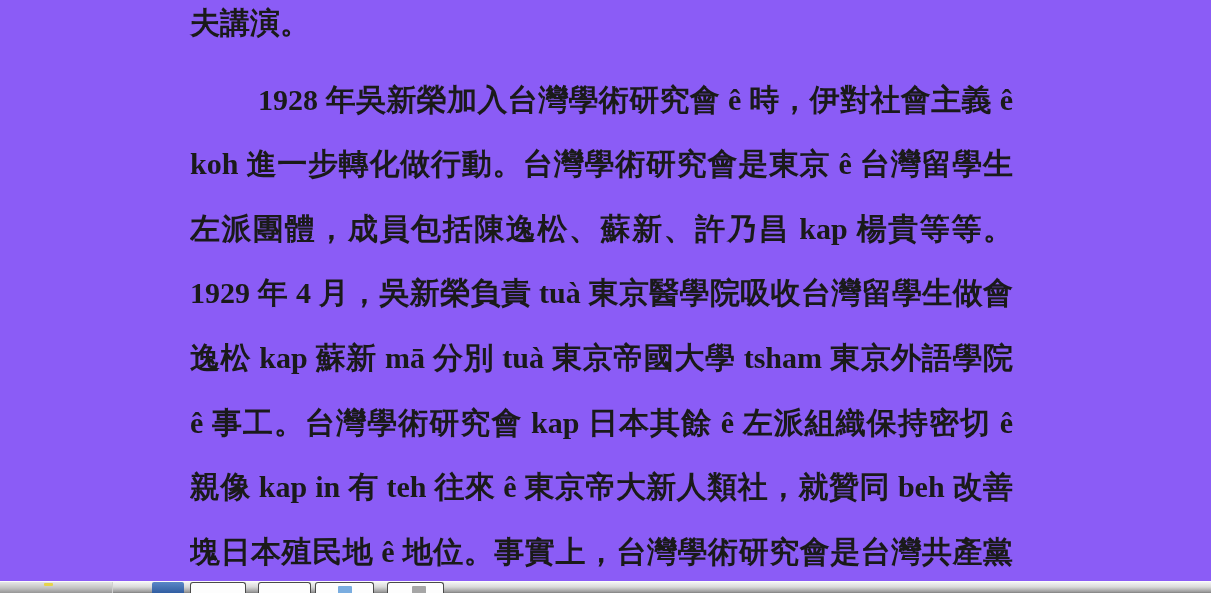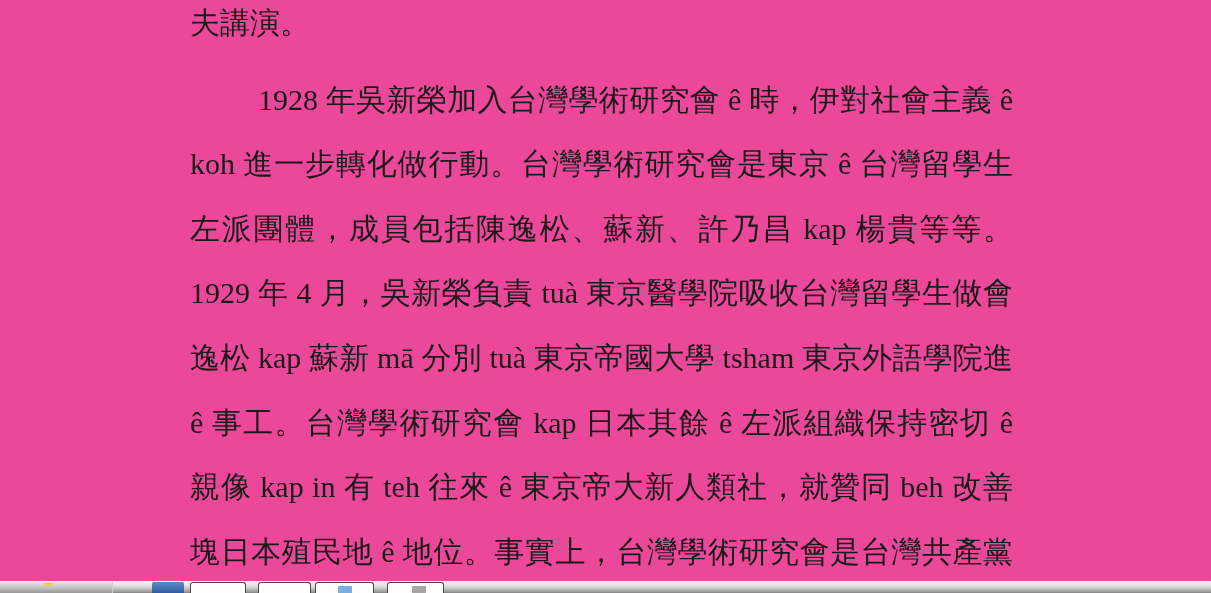--- a/index.html
+++ b/index.html
@@ -2,21 +2,21 @@
 <html><head>
 <meta charset="utf-8">
 <style>
   html,body{margin:0;padding:0;}
   body{
     width:1211px;height:593px;overflow:hidden;background:#ffffff;
     font-family:"Liberation Serif","DejaVu Serif",serif;
     position:relative;
   }
   .page{
-    position:absolute;left:0;top:0;width:1211px;height:593px;background:#ec4899;
+    position:absolute;left:0;top:0;width:1211px;height:593px;background:#8b5cf6;font-weight:bold;
   }
   .textcol{
     position:absolute;left:190px;top:-9px;width:823px;
     color:#1a1a1a;font-size:30px;
   }
   .line{
     height:64.6px;line-height:64.6px;white-space:nowrap;
   }
   .jline{
     text-align:justify;text-align-last:justify;white-space:normal;

